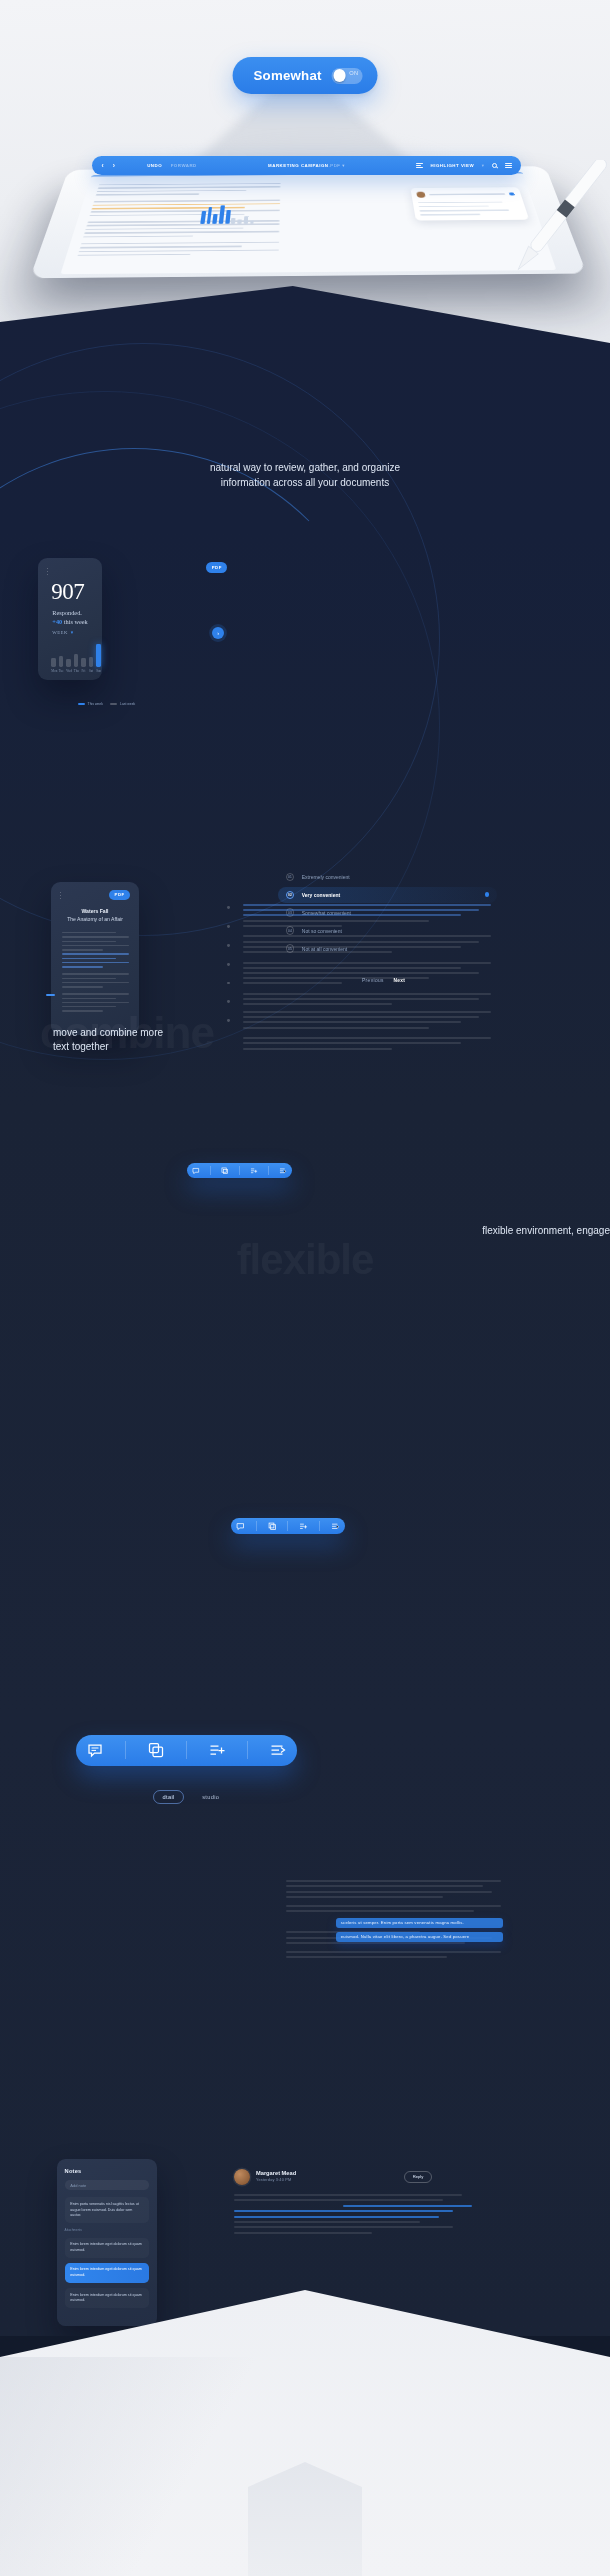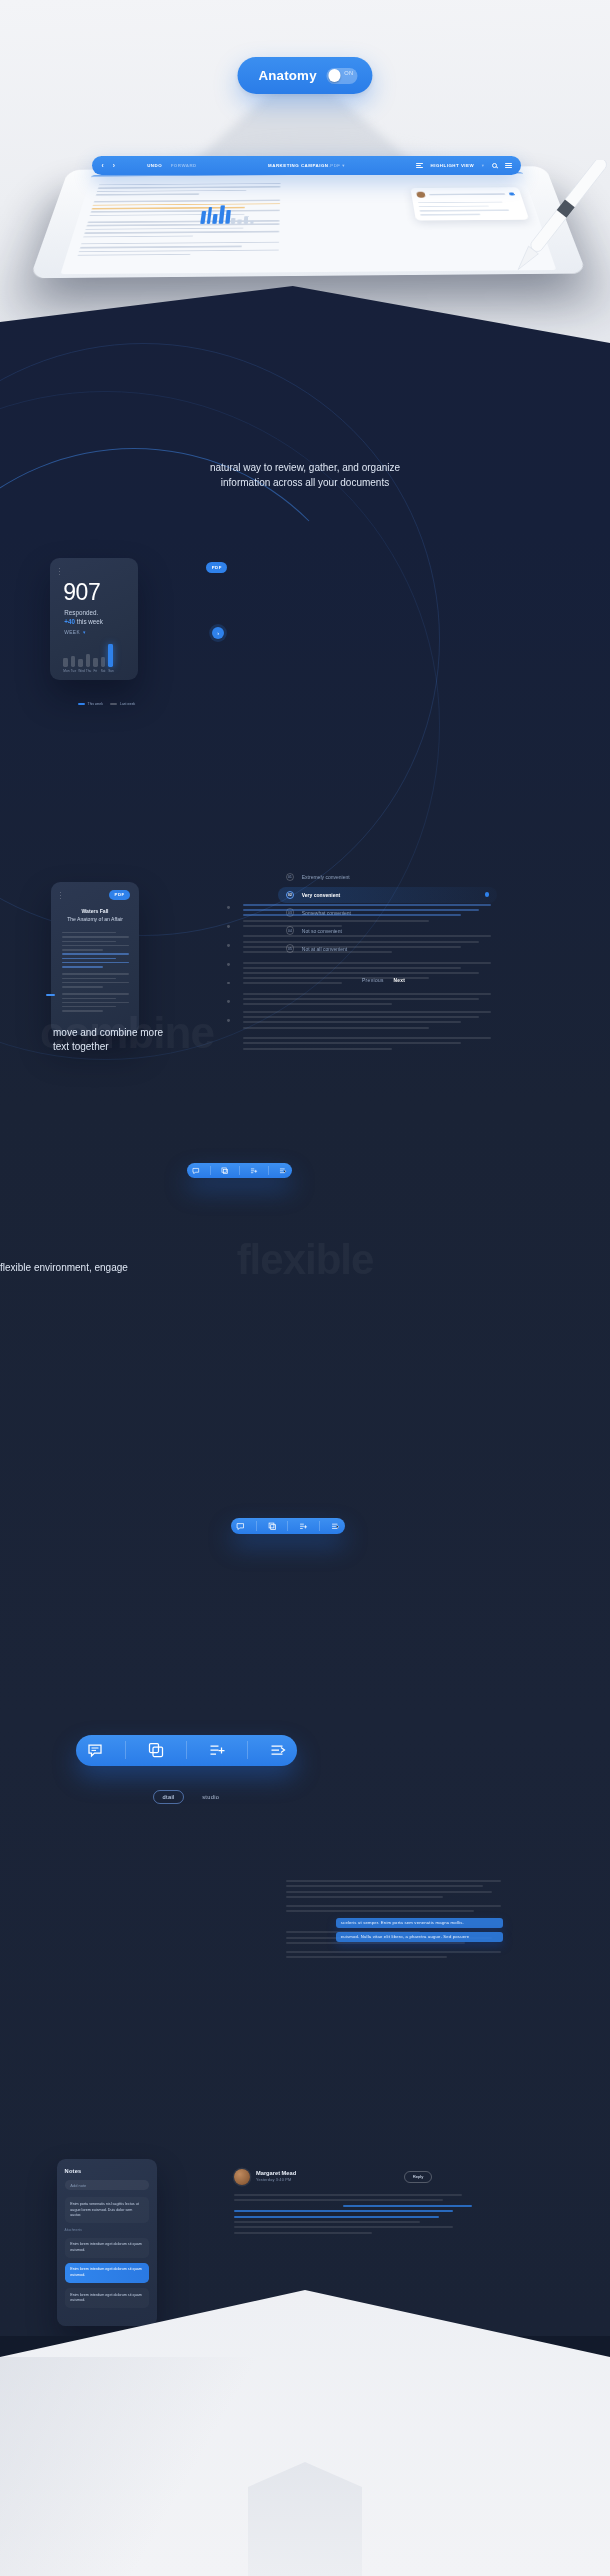--- a/index.html
+++ b/index.html
@@ -163,21 +163,21 @@
   }
   .badge-pdf {
     position: absolute; background: #2f81ea; color: #fff; border-radius: 7.6px;
     font-size: 4.3px; font-weight: 700; letter-spacing: 0.5px;
     padding: 2.9px 5.7px;
   }
   .dots3 { position:absolute; display:flex; flex-direction:column; gap:1.4px; }
   .dots3 i { width:1.7px; height:1.7px; border-radius:50%; background: rgba(255,255,255,.3); display:block; }
 
   
-  .card-907 { left: 50px; top: 558px; width: 88px; height: 122px; }
+  .card-907 { left: 38px; top: 558px; width: 64px; height: 122px; font-family: Liberation Serif, serif; }
   .n907 { position:absolute; left:13.3px; top:21px; font-size: 23px; font-weight: 300; color:#fff; letter-spacing:-0.5px; }
   .t907 { position:absolute; left:14.3px; top:50px; font-size:6.3px; color:#c7d3e6; line-height:1.5; }
   .t907 b { color:#3f8ef2; font-weight:700; }
   .week-sel { position:absolute; left:14.3px; top:72px; font-size:4.8px; color:#8ea2c0; letter-spacing:0.4px; }
   .week-sel .cv { color:#3f8ef2; margin-left:2.9px; }
   .bars907 { position:absolute; left:13.3px; top:84px; width:63px; height:25px; display:flex; align-items:flex-end; gap:3.1px; }
   .bars907 i { display:block; width:4.4px; border-radius:1.4px; background: rgba(255,255,255,.18); }
   .bars907 i.hi { background:#2f81ea; box-shadow: 0 0 7.6px rgba(47,129,234,.7); }
   .days907 { position:absolute; left:13.3px; top:111px; width:67px; display:flex; gap:3.1px; font-size:3.2px; color:#7e8ea8; }
   .days907 span { width:4.4px; text-align:center; }
@@ -323,21 +323,21 @@
 </style>
 </head>
 <body>
 
 <div class="page">
 
   <div class="hero">
     <div class="mountain"></div>
 
     <div class="workflow-pill">
-      <span class="wf-label">Anatomy</span>
+      <span class="wf-label">Somewhat</span>
       <span class="toggle">
         <span class="knob"></span>
         <span class="on-text">ON</span>
       </span>
     </div>
 
     <div class="tablet">
       <div class="frame"></div>
       <div class="screen">
         <div class="doc-col">
@@ -674,21 +674,21 @@
           </svg>
       </span>
     </div>
 
     <div class="chips">
       <span class="chip on">dtail</span>
       <span class="chip">studio</span>
     </div>
 
     <div class="ghost" style="top:953px;font-size:42px">flexible</div>
-    <div class="lede" style="top:974px;text-align:left">flexible environment, engage</div>
+    <div class="lede" style="top:937px;text-align:right">flexible environment, engage</div>
 
     <div class="exc-text">
       <i style="width:96%"></i>
         <i style="width:88%"></i>
         <i style="width:92%"></i>
       <i style="width:70%"></i>
       <i style="width:96%;margin-top:6.7px"></i>
         <i style="width:84%"></i>
       <i style="width:60%;margin-top:19px"></i>
         <i style="width:92%"></i>

